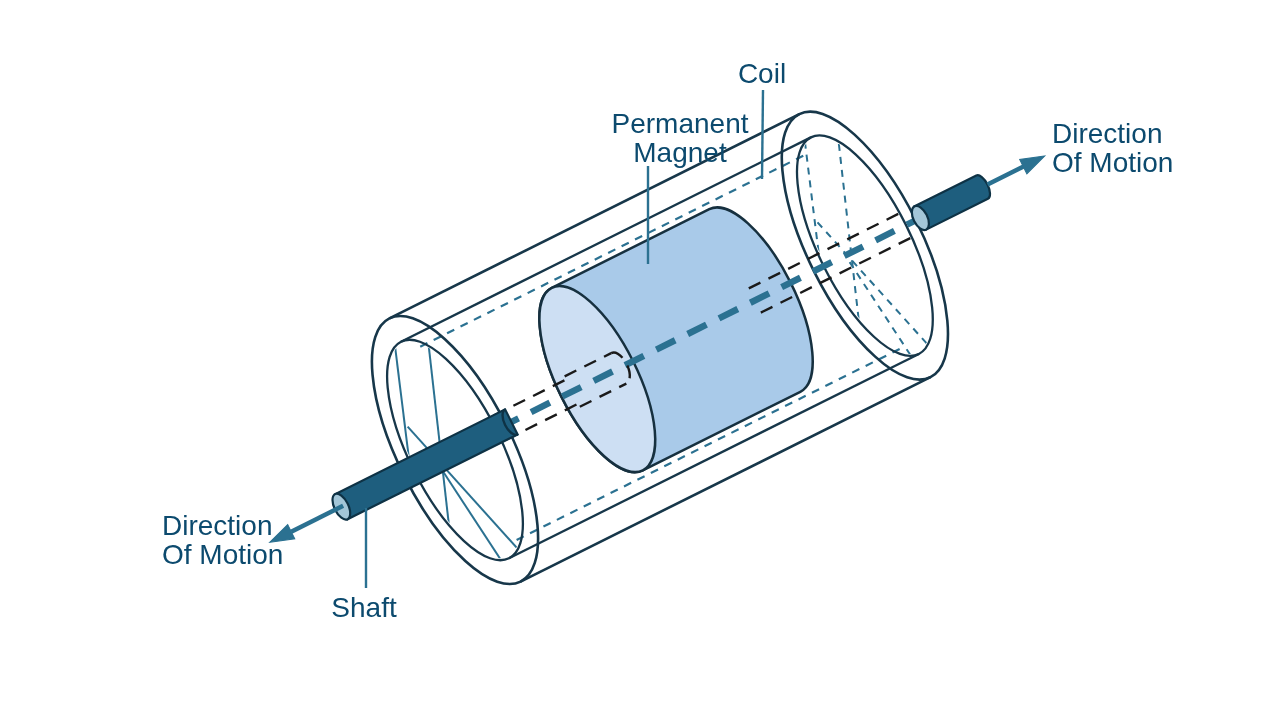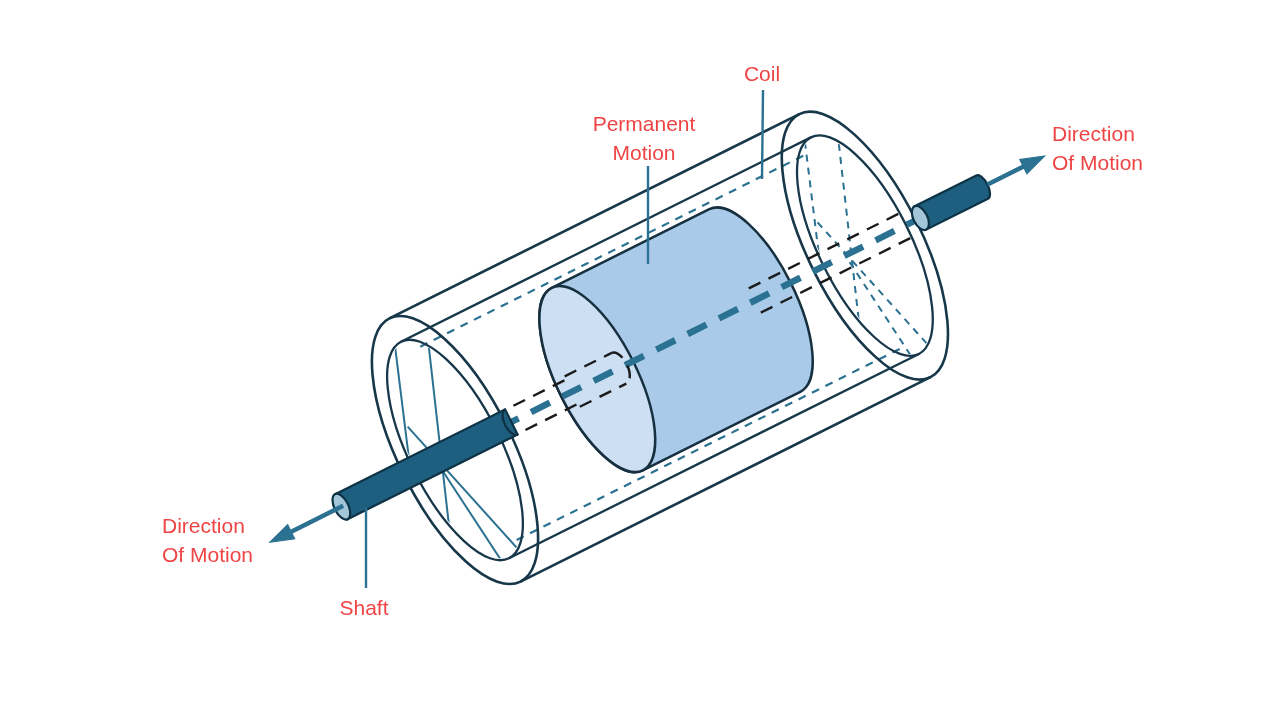--- a/index.html
+++ b/index.html
@@ -2,21 +2,21 @@
 <html><head>
 <meta charset="utf-8">
 <style>
   html,body { margin:0; padding:0; background:#ffffff; }
   #stage {
     position:relative; width:1280px; height:720px; background:#ffffff;
     overflow:hidden; font-family:"Liberation Sans", sans-serif;
   }
   #diagram-svg { position:absolute; left:0; top:0; }
   .label {
-    position:absolute; font-size:21px; line-height:29px; color:#ef4444;
+    position:absolute; font-size:28px; line-height:29px; color:#0c4a6e;
     white-space:nowrap;
   }
   .label.center { transform:translateX(-50%); text-align:center; }
 </style>
 </head>
 <body>
 
 <div id="stage">
 
   <svg id="diagram-svg" width="1280" height="720" viewBox="0 0 1280 720">
@@ -106,23 +106,23 @@
 
     <g stroke="#2b7191" stroke-width="2.4" fill="none">
       <line x1="763" y1="90" x2="762" y2="179"></line>
       <line x1="648" y1="166" x2="648" y2="264"></line>
       <line x1="366" y1="508" x2="366" y2="588"></line>
     </g>
   </svg>
 
   <div class="label center" style="left:762px; top:59px;">Coil</div>
 
-  <div class="label center" style="left:644px; top:109px;">
+  <div class="label center" style="left:680px; top:109px;">
     <div>Permanent</div>
-    <div>Motion</div>
+    <div>Magnet</div>
   </div>
 
   <div class="label" style="left:1052px; top:119px;">
     <div>Direction</div>
     <div>Of Motion</div>
   </div>
 
   <div class="label" style="left:162px; top:511px;">
     <div>Direction</div>
     <div>Of Motion</div>

